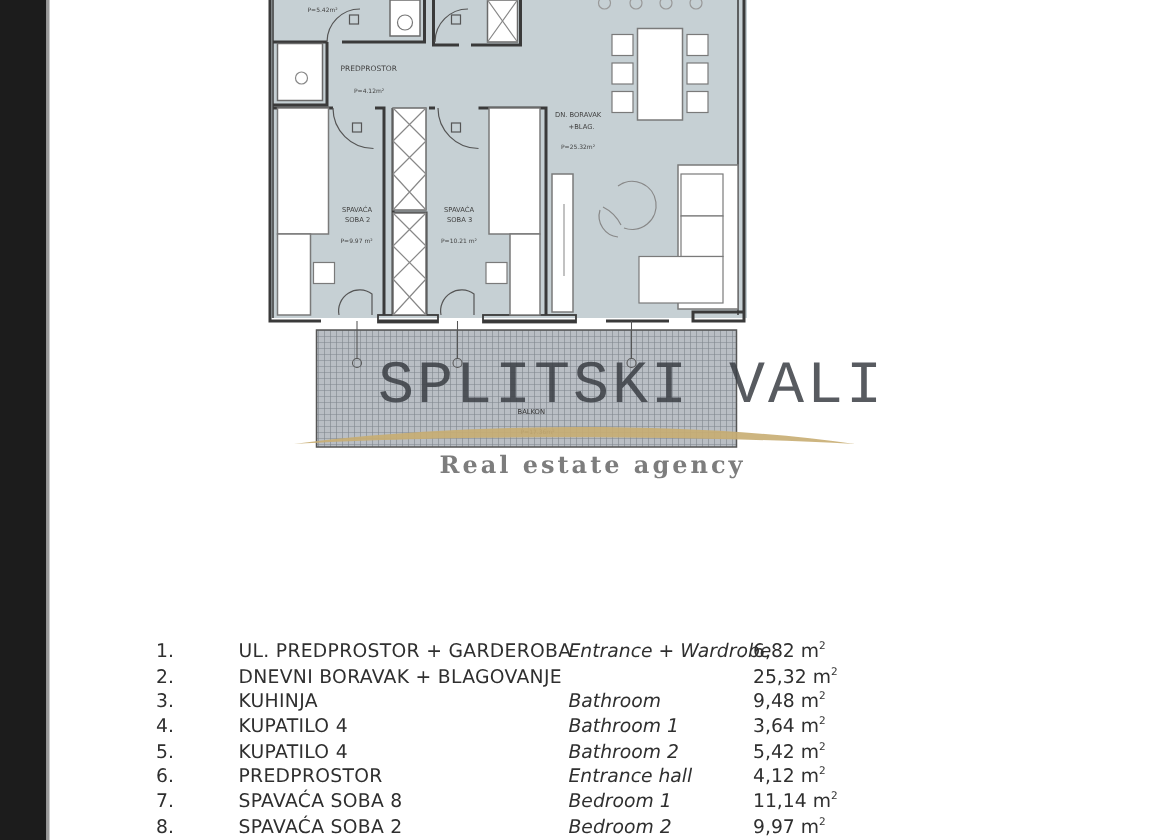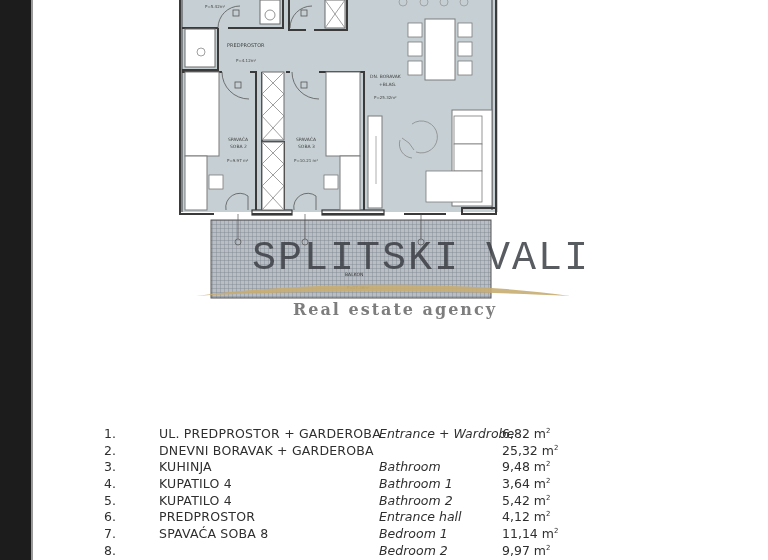--- a/index.html
+++ b/index.html
@@ -136,21 +136,21 @@
 
 <div class="legend">
   <div class="legend-row">
     <span class="c-num">1.</span>
     <span class="c-hr">UL. PREDPROSTOR + GARDEROBA</span>
     <span class="c-en">Entrance + Wardrobe</span>
     <span class="c-area"><span style="position:static">6,82 m</span><sup>2</sup></span>
   </div>
   <div class="legend-row">
     <span class="c-num">2.</span>
-    <span class="c-hr">DNEVNI BORAVAK + GARDEROBA</span>
+    <span class="c-hr">DNEVNI BORAVAK + BLAGOVANJE</span>
     <span class="c-area"><span style="position:static">25,32 m</span><sup>2</sup></span>
   </div>
   <div class="legend-row">
     <span class="c-num">3.</span>
     <span class="c-hr">KUHINJA</span>
     <span class="c-en">Bathroom</span>
     <span class="c-area"><span style="position:static">9,48 m</span><sup>2</sup></span>
   </div>
   <div class="legend-row">
     <span class="c-num">4.</span>
@@ -171,16 +171,17 @@
     <span class="c-area"><span style="position:static">4,12 m</span><sup>2</sup></span>
   </div>
   <div class="legend-row">
     <span class="c-num">7.</span>
     <span class="c-hr">SPAVAĆA SOBA 8</span>
     <span class="c-en">Bedroom 1</span>
     <span class="c-area"><span style="position:static">11,14 m</span><sup>2</sup></span>
   </div>
   <div class="legend-row">
     <span class="c-num">8.</span>
+    <span class="c-hr">SPAVAĆA SOBA 2</span>
     <span class="c-en">Bedroom 2</span>
     <span class="c-area"><span style="position:static">9,97 m</span><sup>2</sup></span>
   </div>
 </div>
 
 </body></html>

